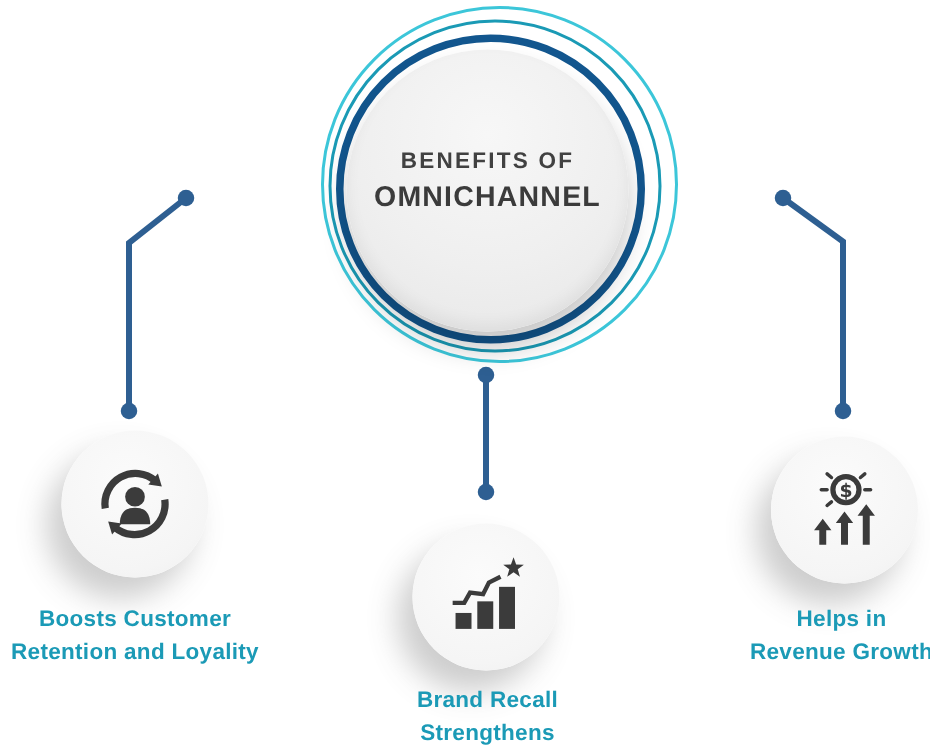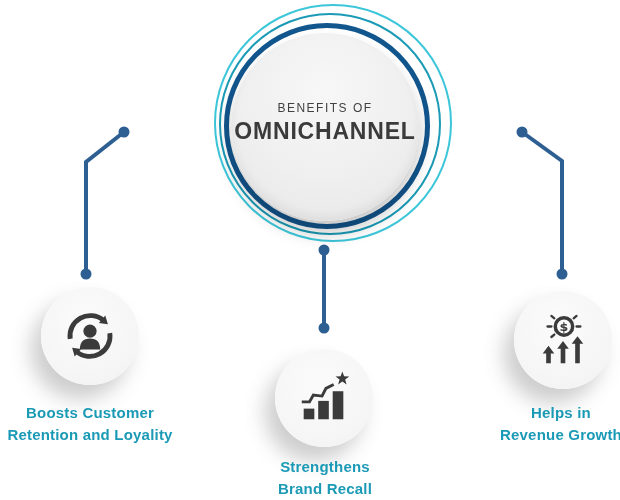--- a/index.html
+++ b/index.html
@@ -31,28 +31,28 @@
     box-shadow: 0 12px 18px rgba(0,0,0,0.22), inset 0 -5px 10px rgba(0,0,0,0.05);
     display: flex;
     flex-direction: column;
     align-items: center;
     justify-content: center;
     padding-bottom: 16px;
     box-sizing: border-box;
     text-align: center;
   }
   .hub-line1 {
-    font-size: 12px;
-    font-weight: 400;
+    font-size: 15px;
+    font-weight: 700;
     letter-spacing: 1.5px;
     color: #414141;
     line-height: 24px;
   }
   .hub-line2, .hub-line3 {
-    font-size: 23px;
+    font-size: 19px;
     font-weight: 700;
     letter-spacing: 0.8px;
     color: #3b3b3b;
     line-height: 23px;
   }
   
   .node-circle {
     position: absolute;
     width: 98px; height: 98px;
     border-radius: 50%;
@@ -156,21 +156,21 @@
         <path d="M39 34 L45 26 L51 34 L47.4 34 L47.4 54 L42.6 54 L42.6 34 Z"></path>
       </g>
     </svg>
   </div>
 
   <div class="benefit-label label-left">
     <span>Boosts Customer</span>
     <span>Retention and Loyality</span>
   </div>
   <div class="benefit-label label-center">
+    <span>Brand Recall</span>
     <span>Strengthens</span>
-    <span>Brand Recall</span>
   </div>
   <div class="benefit-label label-right">
     <span>Helps in</span>
     <span>Revenue Growth</span>
   </div>
 
 </div>
 
 </body></html>

